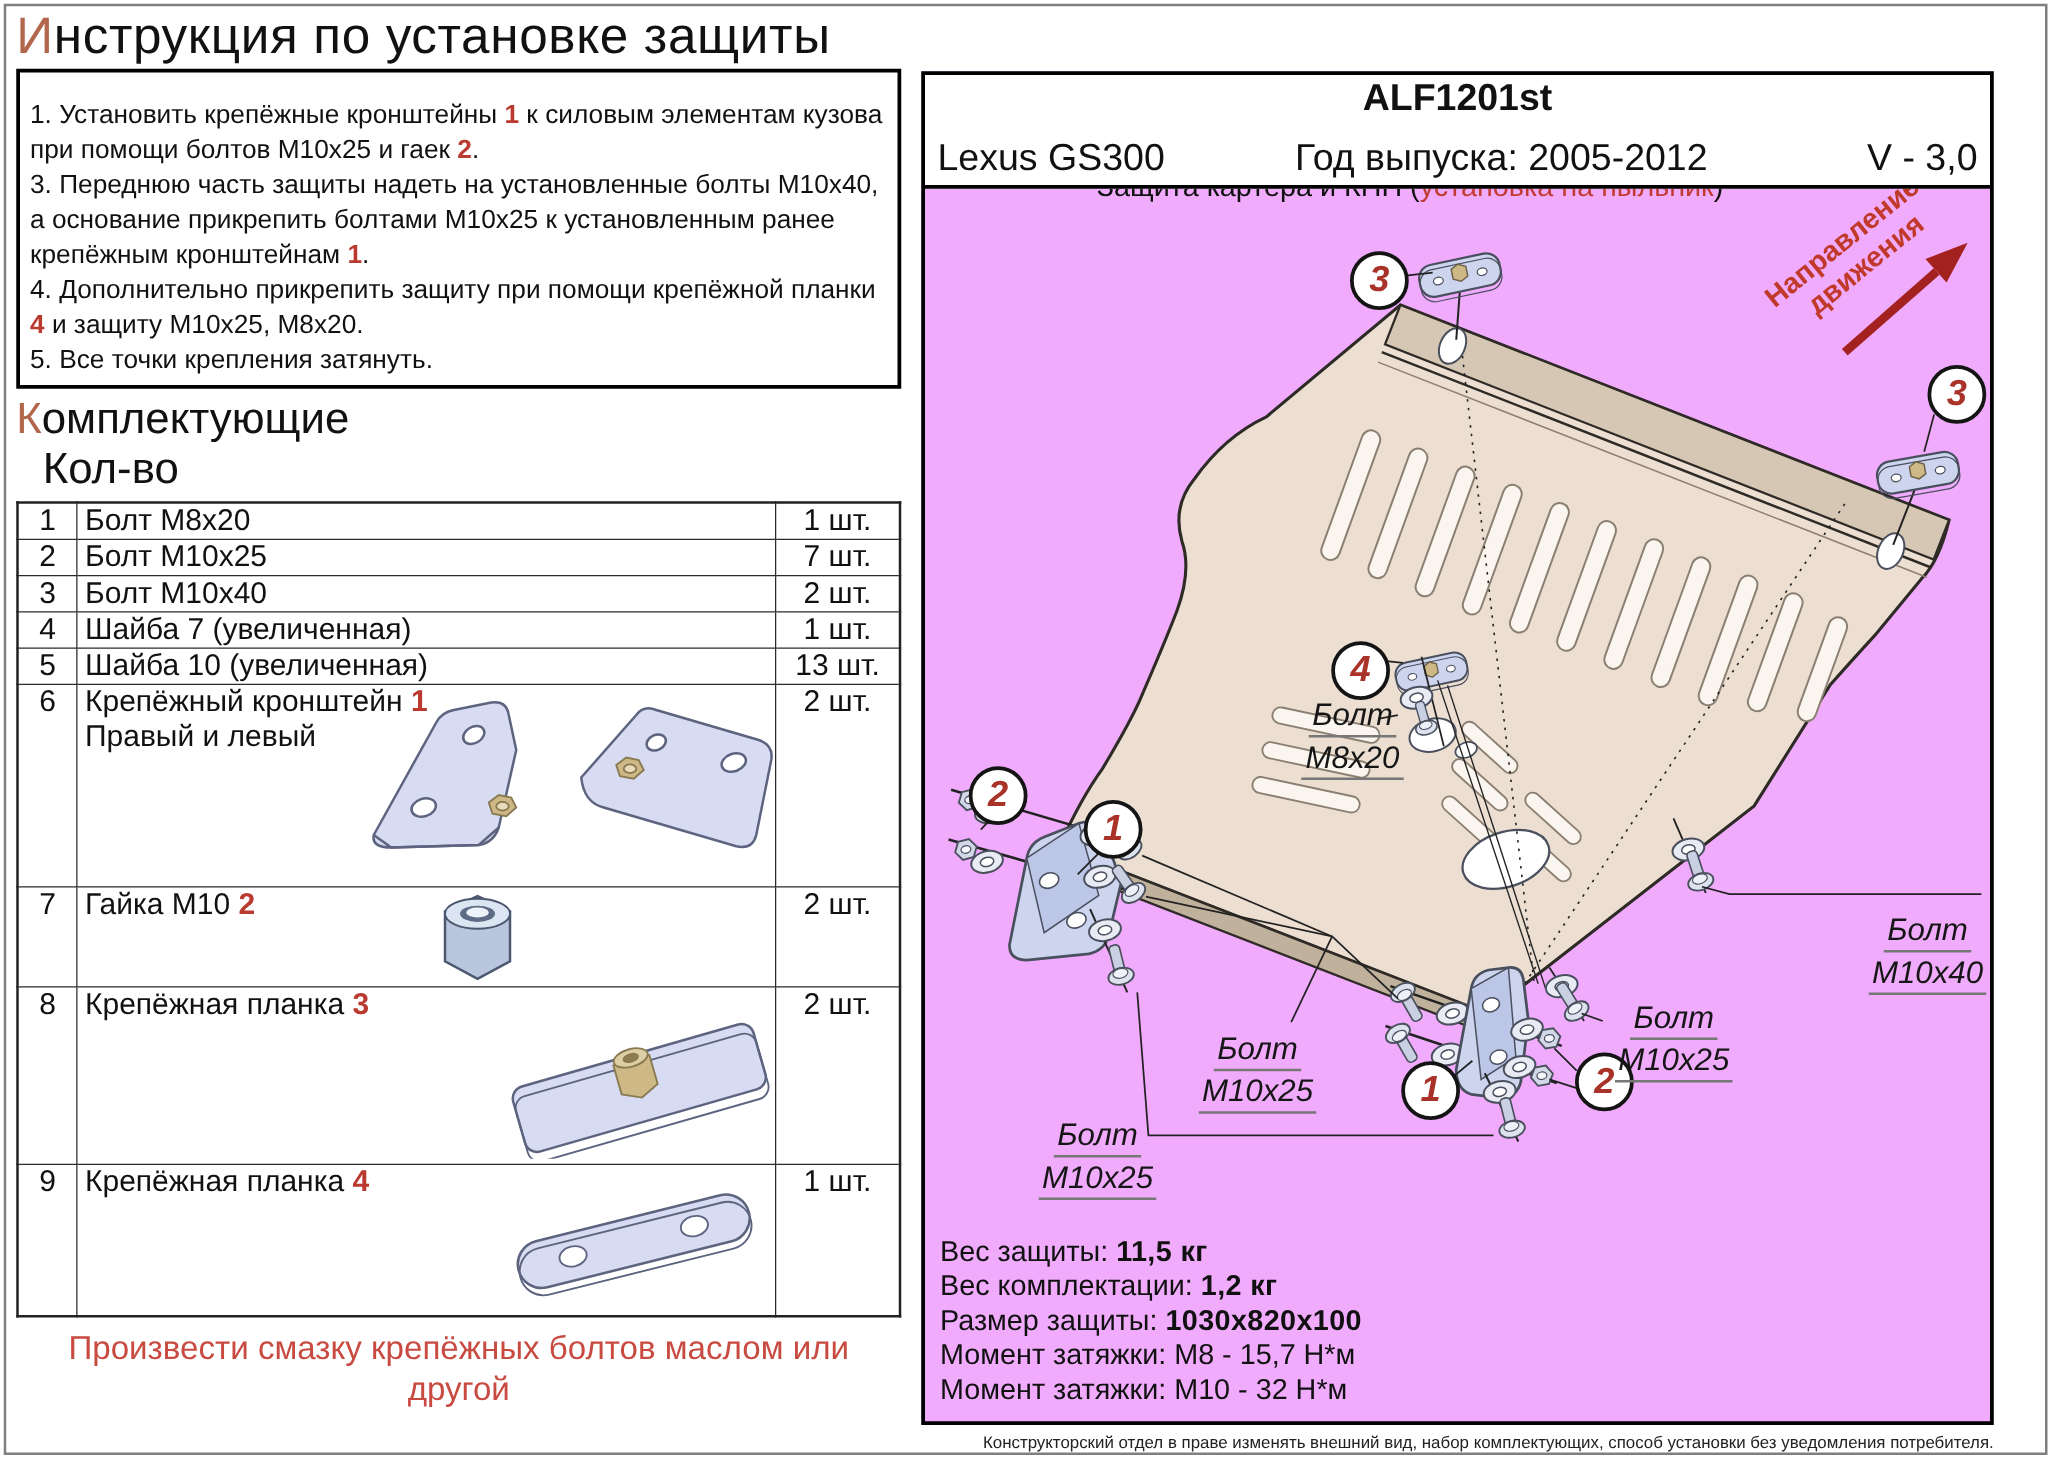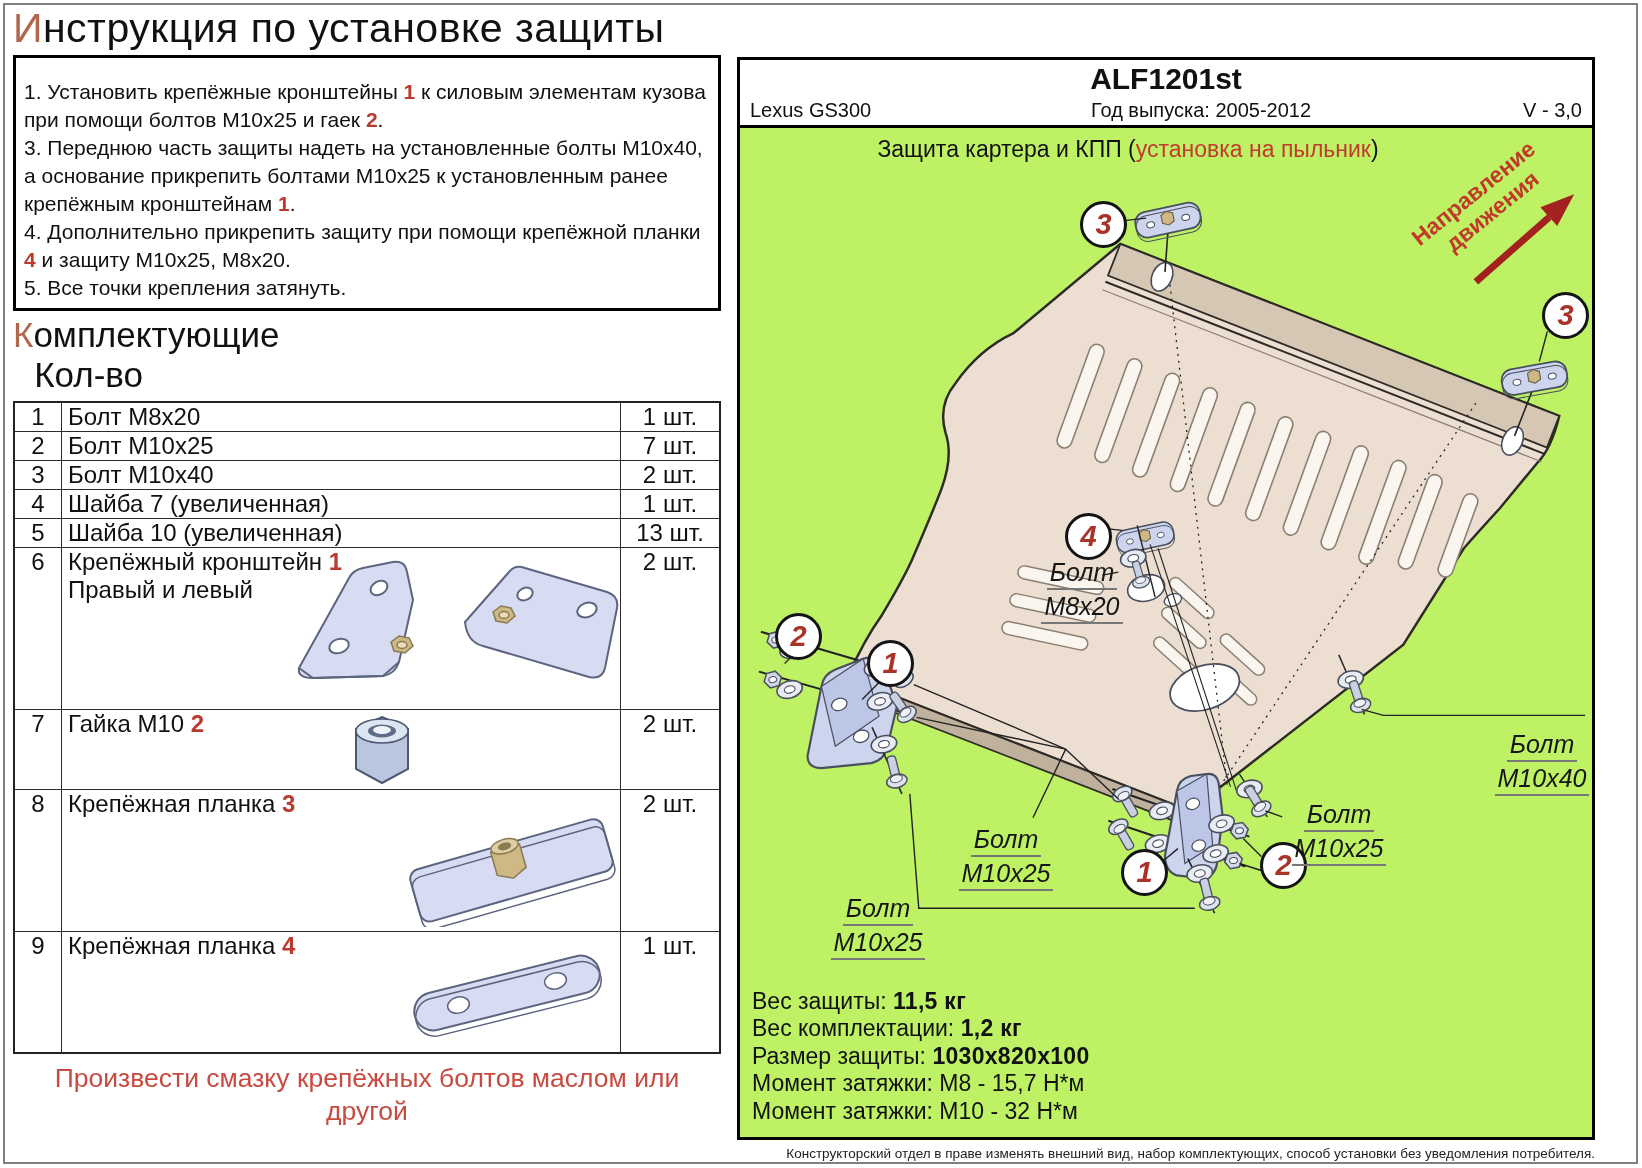--- a/index.html
+++ b/index.html
@@ -20,24 +20,24 @@
   table.parts td{border:1.6px solid #2b2b2b;font-size:24px;padding:0 6px;vertical-align:top;}
   table.parts{border:2.5px solid #222;}
   td.c-num{width:34px;text-align:center;padding:0;}
   td.c-qty{width:86px;text-align:center;padding:0;}
   td.c-name{position:relative;overflow:hidden;}
   .rowimg{position:absolute;pointer-events:none;}
   .name2{display:block;}
   .grease-note{margin-top:8px;text-align:center;font-size:26.5px;line-height:1.25;color:#c84a40;}
 
   
-  .panel{position:absolute;left:737px;top:57px;width:858px;height:1083px;border:3px solid #000;box-sizing:border-box;background:#bef264;}
+  .panel{position:absolute;left:737px;top:57px;width:858px;height:1083px;border:3px solid #000;box-sizing:border-box;background:#f0abfc;}
   .panel-header{position:relative;z-index:5;background:#fff;border-bottom:3px solid #000;padding:2px 10px 3px 10px;}
   .ph-code{text-align:center;font-size:30px;font-weight:bold;line-height:1.15;}
-  .ph-row2{display:flex;font-size:20px;line-height:1.2;margin-top:1px;}
+  .ph-row2{display:flex;font-size:30px;line-height:1.2;margin-top:12px;}
   .ph-car{width:230px;}
   .ph-year{flex:1;text-align:center;}
   .ph-engine{width:160px;text-align:right;}
   .diagram{position:absolute;left:0;top:0;right:0;bottom:0;}
   .subtitle{position:absolute;left:0;top:76px;width:100%;box-sizing:border-box;padding-right:76px;text-align:center;font-size:23px;z-index:4;}
   .subtitle .red{color:#c23a30;}
   .dsvg{position:absolute;left:0;top:0;width:100%;height:100%;z-index:1;}
   .callout{position:absolute;width:41px;height:41px;border:3.5px solid #141414;border-radius:50%;background:#fff;z-index:6;
            display:flex;align-items:center;justify-content:center;font-size:29px;font-weight:bold;font-style:italic;color:#a93328;}
   .dlabel{position:absolute;z-index:6;font-style:italic;font-size:25px;text-align:center;line-height:1.28;color:#161616;}

